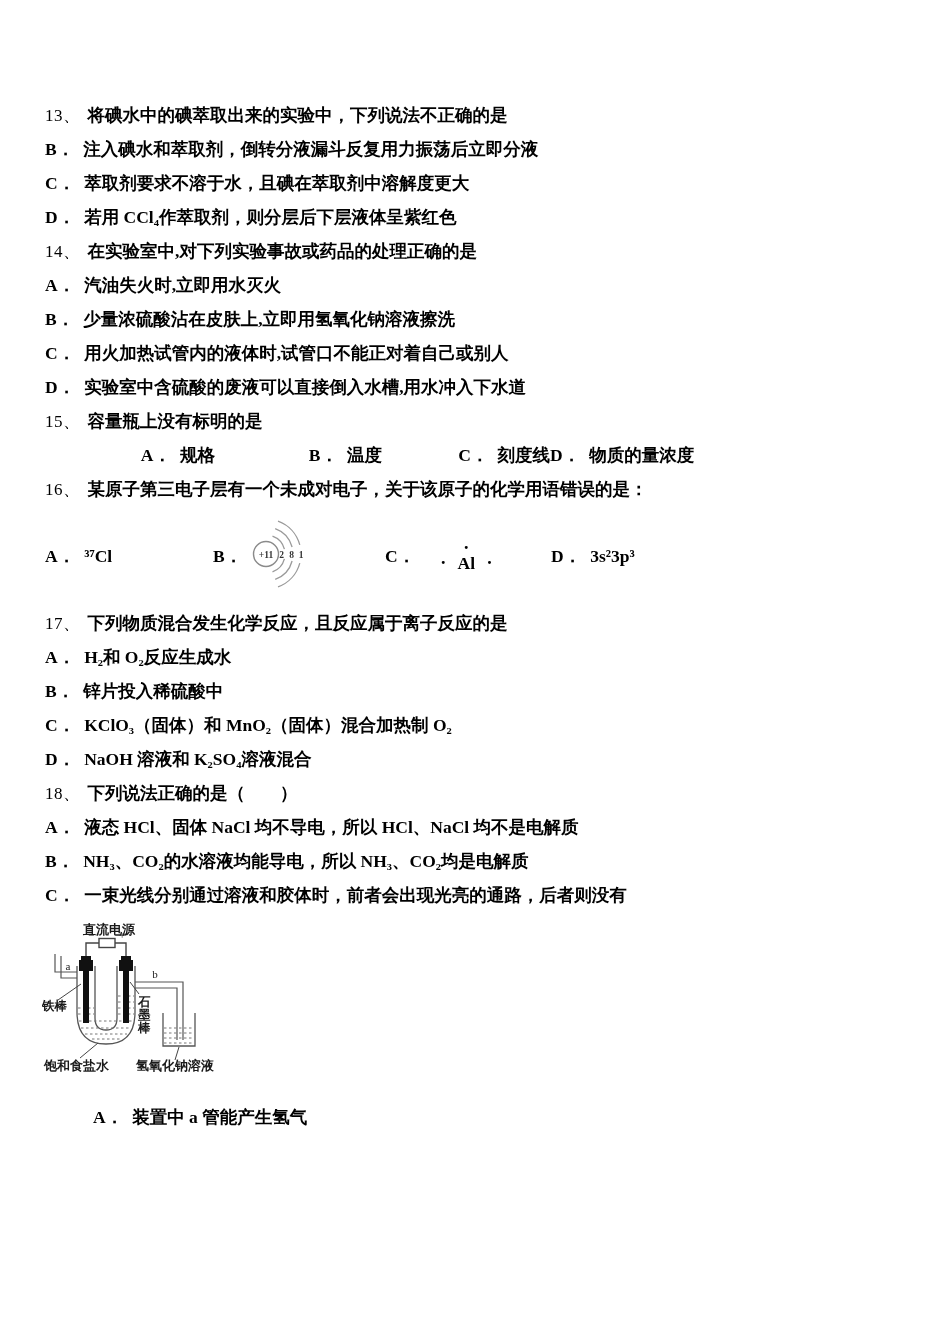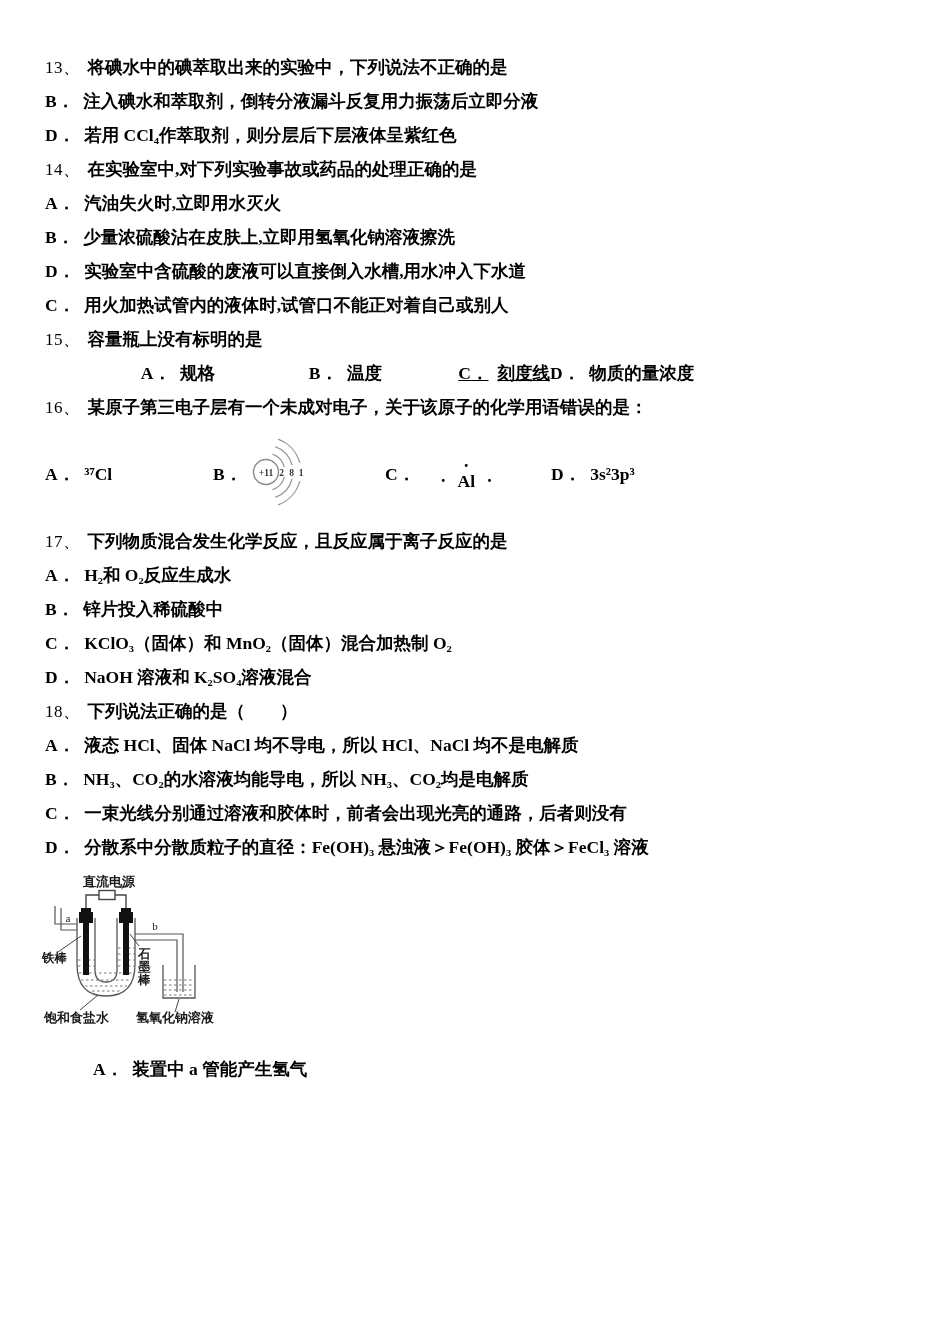--- a/index.html
+++ b/index.html
@@ -1,55 +1,56 @@
 <!DOCTYPE html>
 <html><head>
 <meta charset="utf-8">
 <style>
   html,body{margin:0;padding:0;background:#fff;}
   body{
     width:950px;height:1344px;
     font-family:"Liberation Serif","DejaVu Serif",serif;
     color:#000;overflow:hidden;
   }
-  .page{box-sizing:border-box;padding:50px 30px 0 45px;}
+  .page{box-sizing:border-box;padding:98px 30px 0 45px;}
   .line{height:34px;line-height:34px;font-size:17.5px;font-weight:bold;white-space:nowrap;}
   .qnum{font-weight:normal;font-size:17px;margin-right:7px;letter-spacing:.5px;}
   .olabel{margin-right:9px;}
   .row4{display:flex;text-align:right;}
   .row4 .cell1{width:170px;}
   .row4 .cell2{width:167px;}
-  .row4 .cell3{width:168px;text-decoration:underline;}
+  .row4 .cell3{width:168px;}
   .q16row{display:flex;align-items:center;height:100px;font-size:17.5px;font-weight:bold;}
   .q16row .cell{display:flex;align-items:center;}
   .q16row .cellA{width:168px;}
   .q16row .cellB{width:172px;}
   .q16row .cellC{width:166px;}
   .lewis{position:relative;display:inline-block;margin-left:16px;top:7px;font-weight:bold;}
   .lewis .dot{font-size:18px;}
   .lewis .dot-top{position:absolute;top:-15px;left:50%;transform:translateX(-50%);}
   .dgm{display:block;margin-left:-3px;margin-top:8px;}
   svg text{font-family:"Liberation Serif","DejaVu Serif",serif;}
   .apparatus-block{height:158px;}
   .q19a{margin-top:22px;margin-left:48px;}
 </style>
 </head>
 <body>
 
 <div class="page">
 
   <div class="line"><span class="qnum">13、</span><span>将碘水中的碘萃取出来的实验中，下列说法不正确的是</span></div>
   <div class="line"><span class="olabel">B．</span><span>注入碘水和萃取剂，倒转分液漏斗反复用力振荡后立即分液</span></div>
+  <div class="line"><span class="olabel">C．</span><span>萃取剂要求不溶于水，且碘在萃取剂中溶解度更大</span></div>
   <div class="line"><span class="olabel">D．</span><span>若用 CCl₄作萃取剂，则分层后下层液体呈紫红色</span></div>
 
   <div class="line"><span class="qnum">14、</span><span>在实验室中,对下列实验事故或药品的处理正确的是</span></div>
   <div class="line"><span class="olabel">A．</span><span>汽油失火时,立即用水灭火</span></div>
   <div class="line"><span class="olabel">B．</span><span>少量浓硫酸沾在皮肤上,立即用氢氧化钠溶液擦洗</span></div>
+  <div class="line"><span class="olabel">C．</span><span>用火加热试管内的液体时,试管口不能正对着自己或别人</span></div>
   <div class="line"><span class="olabel">D．</span><span>实验室中含硫酸的废液可以直接倒入水槽,用水冲入下水道</span></div>
-  <div class="line"><span class="olabel">C．</span><span>用火加热试管内的液体时,试管口不能正对着自己或别人</span></div>
 
   <div class="line"><span class="qnum">15、</span><span>容量瓶上没有标明的是</span></div>
   <div class="line row4">
     <span class="cell1"><span class="olabel">A．</span><span>规格</span></span>
     <span class="cell2"><span class="olabel">B．</span><span>温度</span></span>
     <span class="cell3"><span class="olabel">C．</span><span>刻度线</span></span>
     <span class="cell4"><span class="olabel">D．</span><span>物质的量浓度</span></span>
   </div>
 
   <div class="line"><span class="qnum">16、</span><span>某原子第三电子层有一个未成对电子，关于该原子的化学用语错误的是：</span></div>
@@ -94,21 +95,20 @@
   <div class="line"><span class="qnum">17、</span><span>下列物质混合发生化学反应，且反应属于离子反应的是</span></div>
   <div class="line"><span class="olabel">A．</span><span>H₂和 O₂反应生成水</span></div>
   <div class="line"><span class="olabel">B．</span><span>锌片投入稀硫酸中</span></div>
   <div class="line"><span class="olabel">C．</span><span>KClO₃（固体）和 MnO₂（固体）混合加热制 O₂</span></div>
   <div class="line"><span class="olabel">D．</span><span>NaOH 溶液和 K₂SO₄溶液混合</span></div>
 
   <div class="line"><span class="qnum">18、</span><span>下列说法正确的是（　　）</span></div>
   <div class="line"><span class="olabel">A．</span><span>液态 HCl、固体 NaCl 均不导电，所以 HCl、NaCl 均不是电解质</span></div>
   <div class="line"><span class="olabel">B．</span><span>NH₃、CO₂的水溶液均能导电，所以 NH₃、CO₂均是电解质</span></div>
   <div class="line"><span class="olabel">C．</span><span>一束光线分别通过溶液和胶体时，前者会出现光亮的通路，后者则没有</span></div>
-  <div class="line"><span class="olabel">D．</span><span>分散系中分散质粒子的直径：Fe(OH)₃ 悬浊液＞Fe(OH)₃ 胶体＞FeCl₃ 溶液</span></div>
 
 
   <div class="apparatus-block">
     <svg class="dgm" width="230" height="158" viewBox="0 0 230 158">
 
       <text x="67" y="14" text-anchor="middle" font-size="13" font-weight="bold" fill="#1a1a1a">直流电源</text>
 
       <g stroke="#444" stroke-width="1.4" fill="none">
         <path d="M44,42 L44,23 L57,23"></path>
         <path d="M73,23 L84,23 L84,42"></path>

